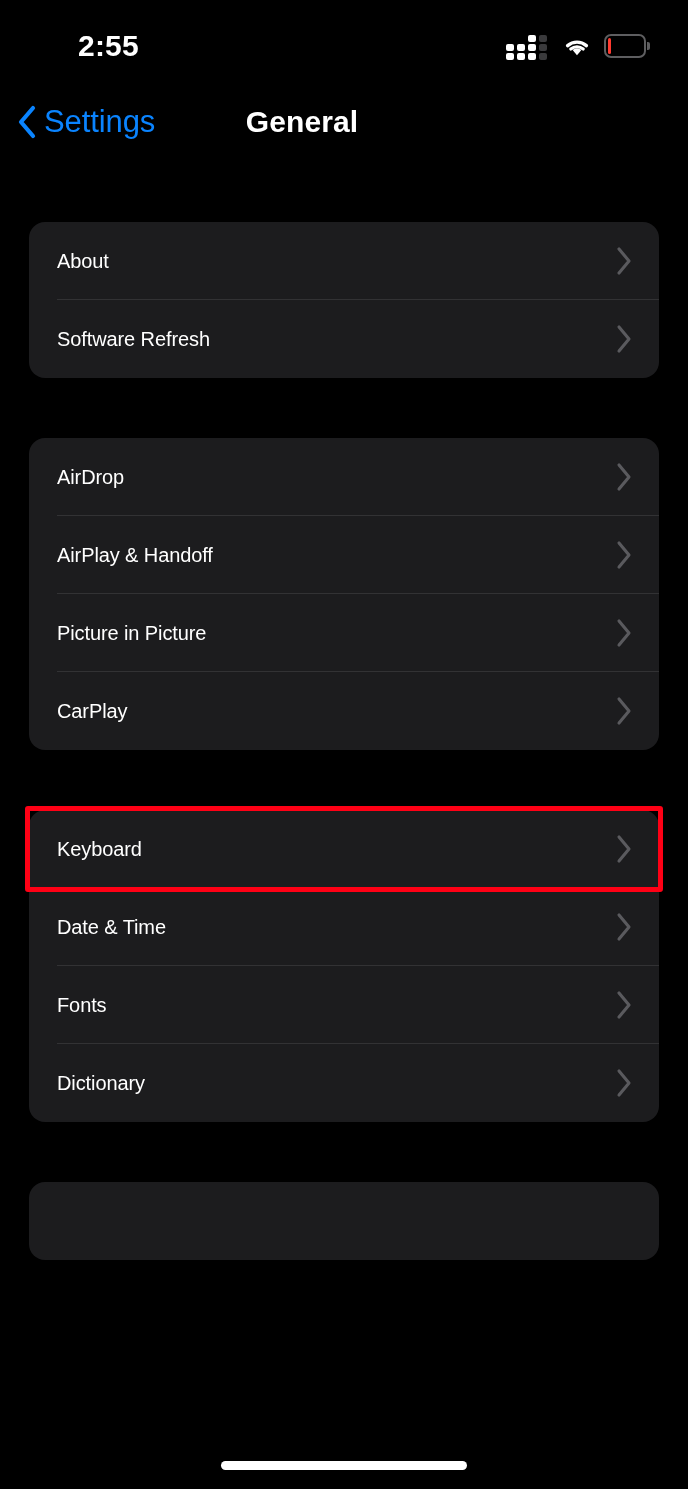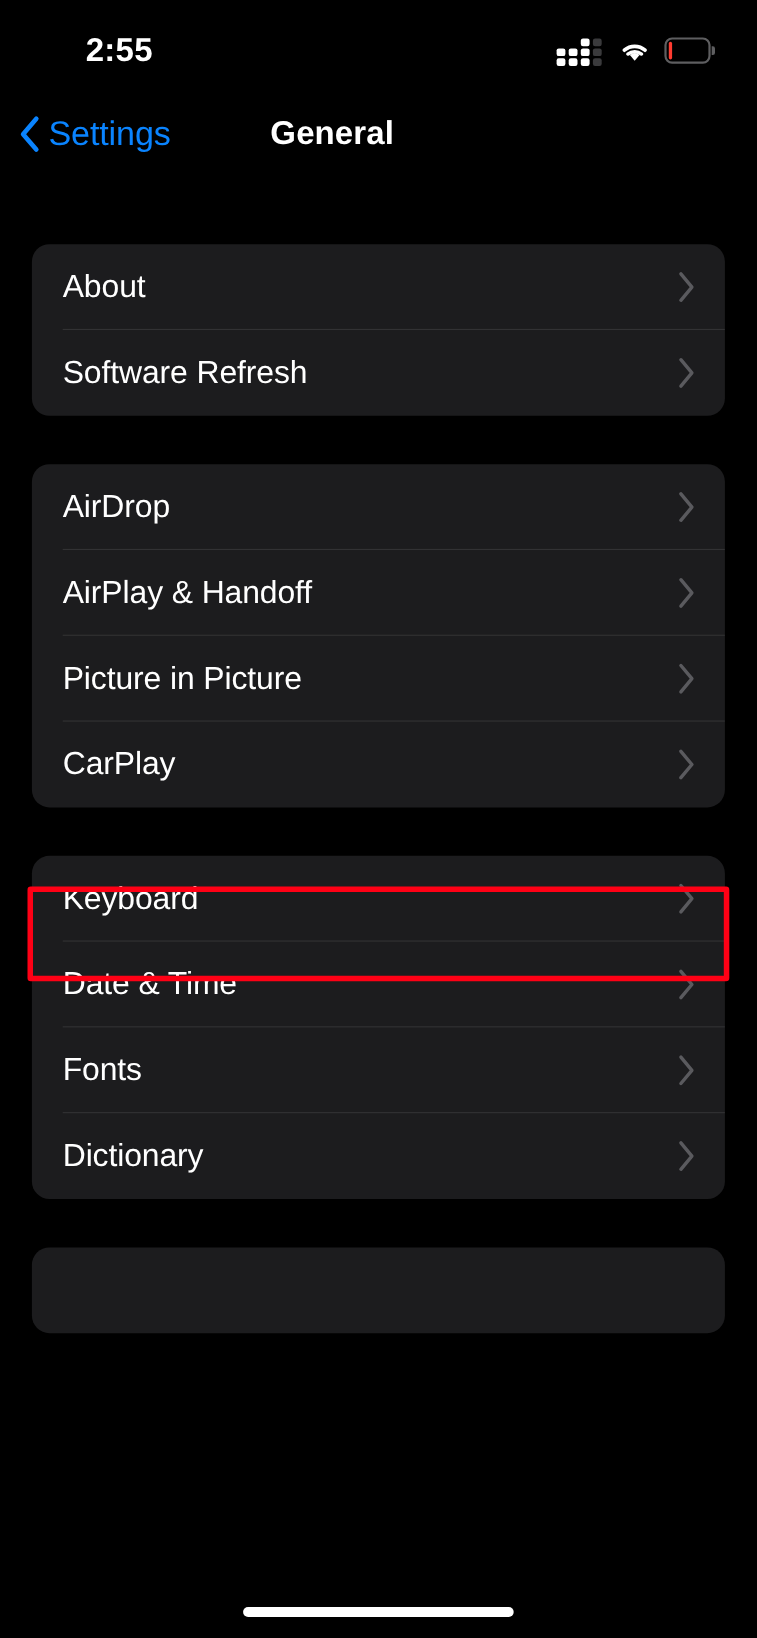--- a/index.html
+++ b/index.html
@@ -157,35 +157,35 @@
 
   .card {
     position: relative;
     margin: 0 29px;
     background: #1C1C1E;
     border-radius: 16px;
     overflow: hidden;
   }
 
   .card.gap-top-1 { margin-top: 68px; }
-  .card.gap-top   { margin-top: 44px; }
+  .card.gap-top   { margin-top: 60px; }
 
   .row {
     position: relative;
     height: 78px;
     display: flex;
     align-items: center;
     padding: 0 26px 0 28px;
     cursor: pointer;
   }
 
   .row-label {
     flex: 1 1 auto;
     color: #FFFFFF;
-    font-size: 29px;
+    font-size: 20px;
     line-height: 34px;
     letter-spacing: -0.1px;
     white-space: nowrap;
   }
 
   .row-chev { width: 17px; height: 30px; display: block; flex: 0 0 auto; }
 
   .sep {
     position: absolute;
     left: 28px; right: 0;

